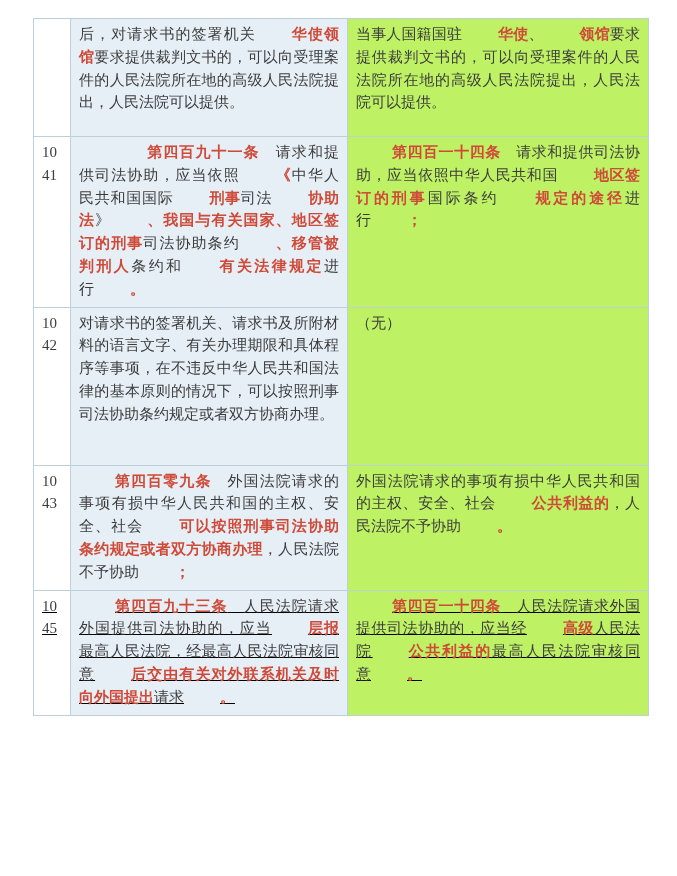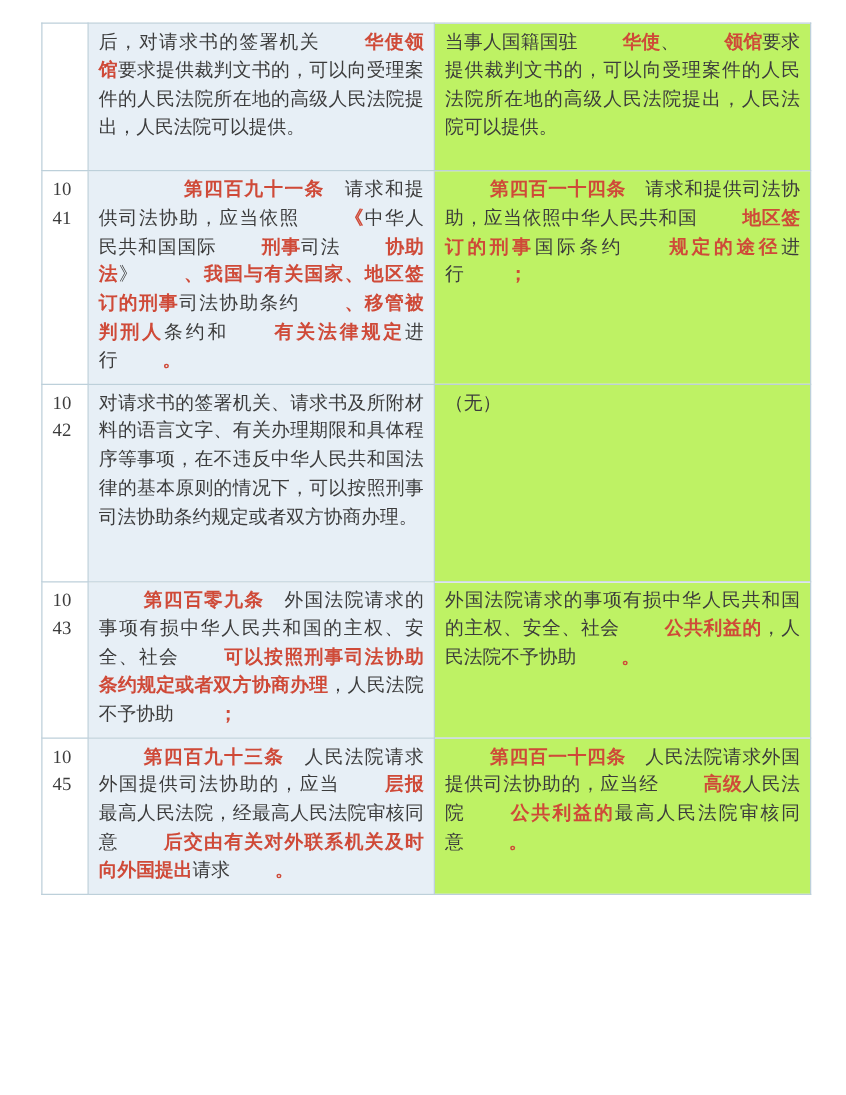--- a/index.html
+++ b/index.html
@@ -63,20 +63,20 @@
         <tr style="height: 158px; font-family: Liberation Serif, serif;">
           <td class="idc">1042</td>
           <td class="old"><span>对请求书的签署机关、请求书及所附材料的语言文字、有关办理期限和具体程序等事项，在不违反中华人民共和国法律的基本原则的情况下，可以按照刑事司法协助条约规定或者双方协商办理。</span></td>
           <td class="new"><span>（无）</span></td>
         </tr>
         <tr style="height: 102px;">
           <td class="idc">1043</td>
           <td class="old"><span class="red">第四百零九条</span><span>　外国法院请求的事项有损中华人民共和国的主权、安全、社会</span><span class="red">可以按照刑事司法协助条约规定或者双方协商办理</span><span>，人民法院不予协助</span><span class="red">；</span></td>
           <td class="new"><span>外国法院请求的事项有损中华人民共和国的主权、安全、社会</span><span class="red">公共利益的</span><span>，人民法院不予协助</span><span class="red">。</span></td>
         </tr>
-        <tr style="height: 100px;">
+        <tr style="height: 100px; text-decoration: underline;">
           <td class="idc">1045</td>
           <td class="old"><span class="red">第四百九十三条</span><span>　人民法院请求外国提供司法协助的，应当</span><span class="red">层报</span><span>最高人民法院，经最高人民法院审核同意</span><span class="red">后交由有关对外联系机关及时向外国提出</span><span>请求</span><span class="red">。</span></td>
           <td class="new"><span class="red">第四百一十四条</span><span>　人民法院请求外国提供司法协助的，应当经</span><span class="red">高级</span><span>人民法院</span><span class="red">公共利益的</span><span>最高人民法院审核同意</span><span class="red">。</span></td>
         </tr>
       </tbody>
   </table>
 </div>
 
 </body></html>

